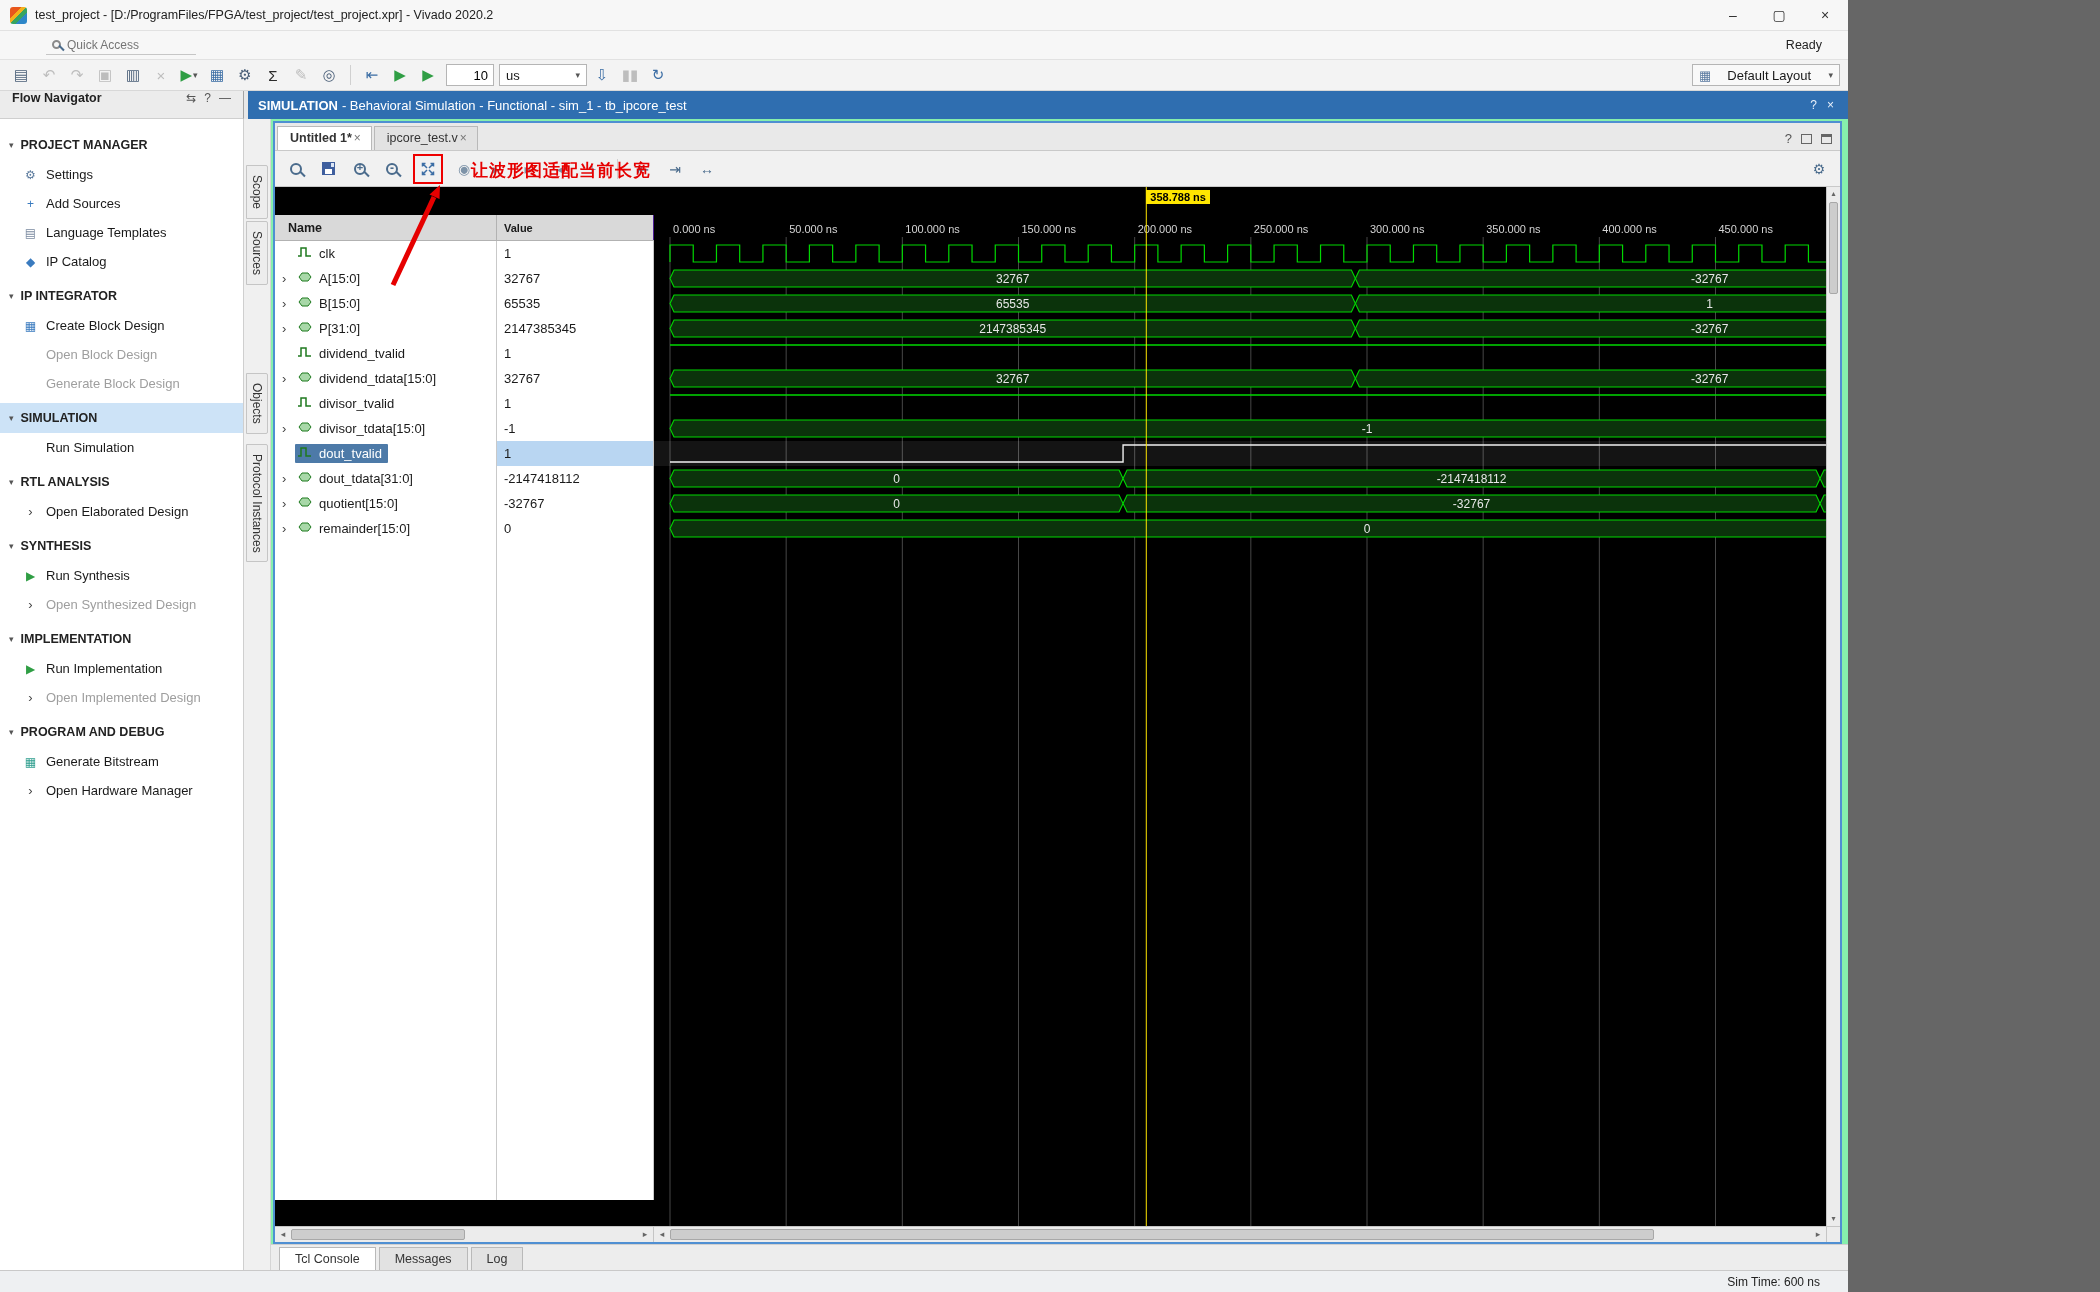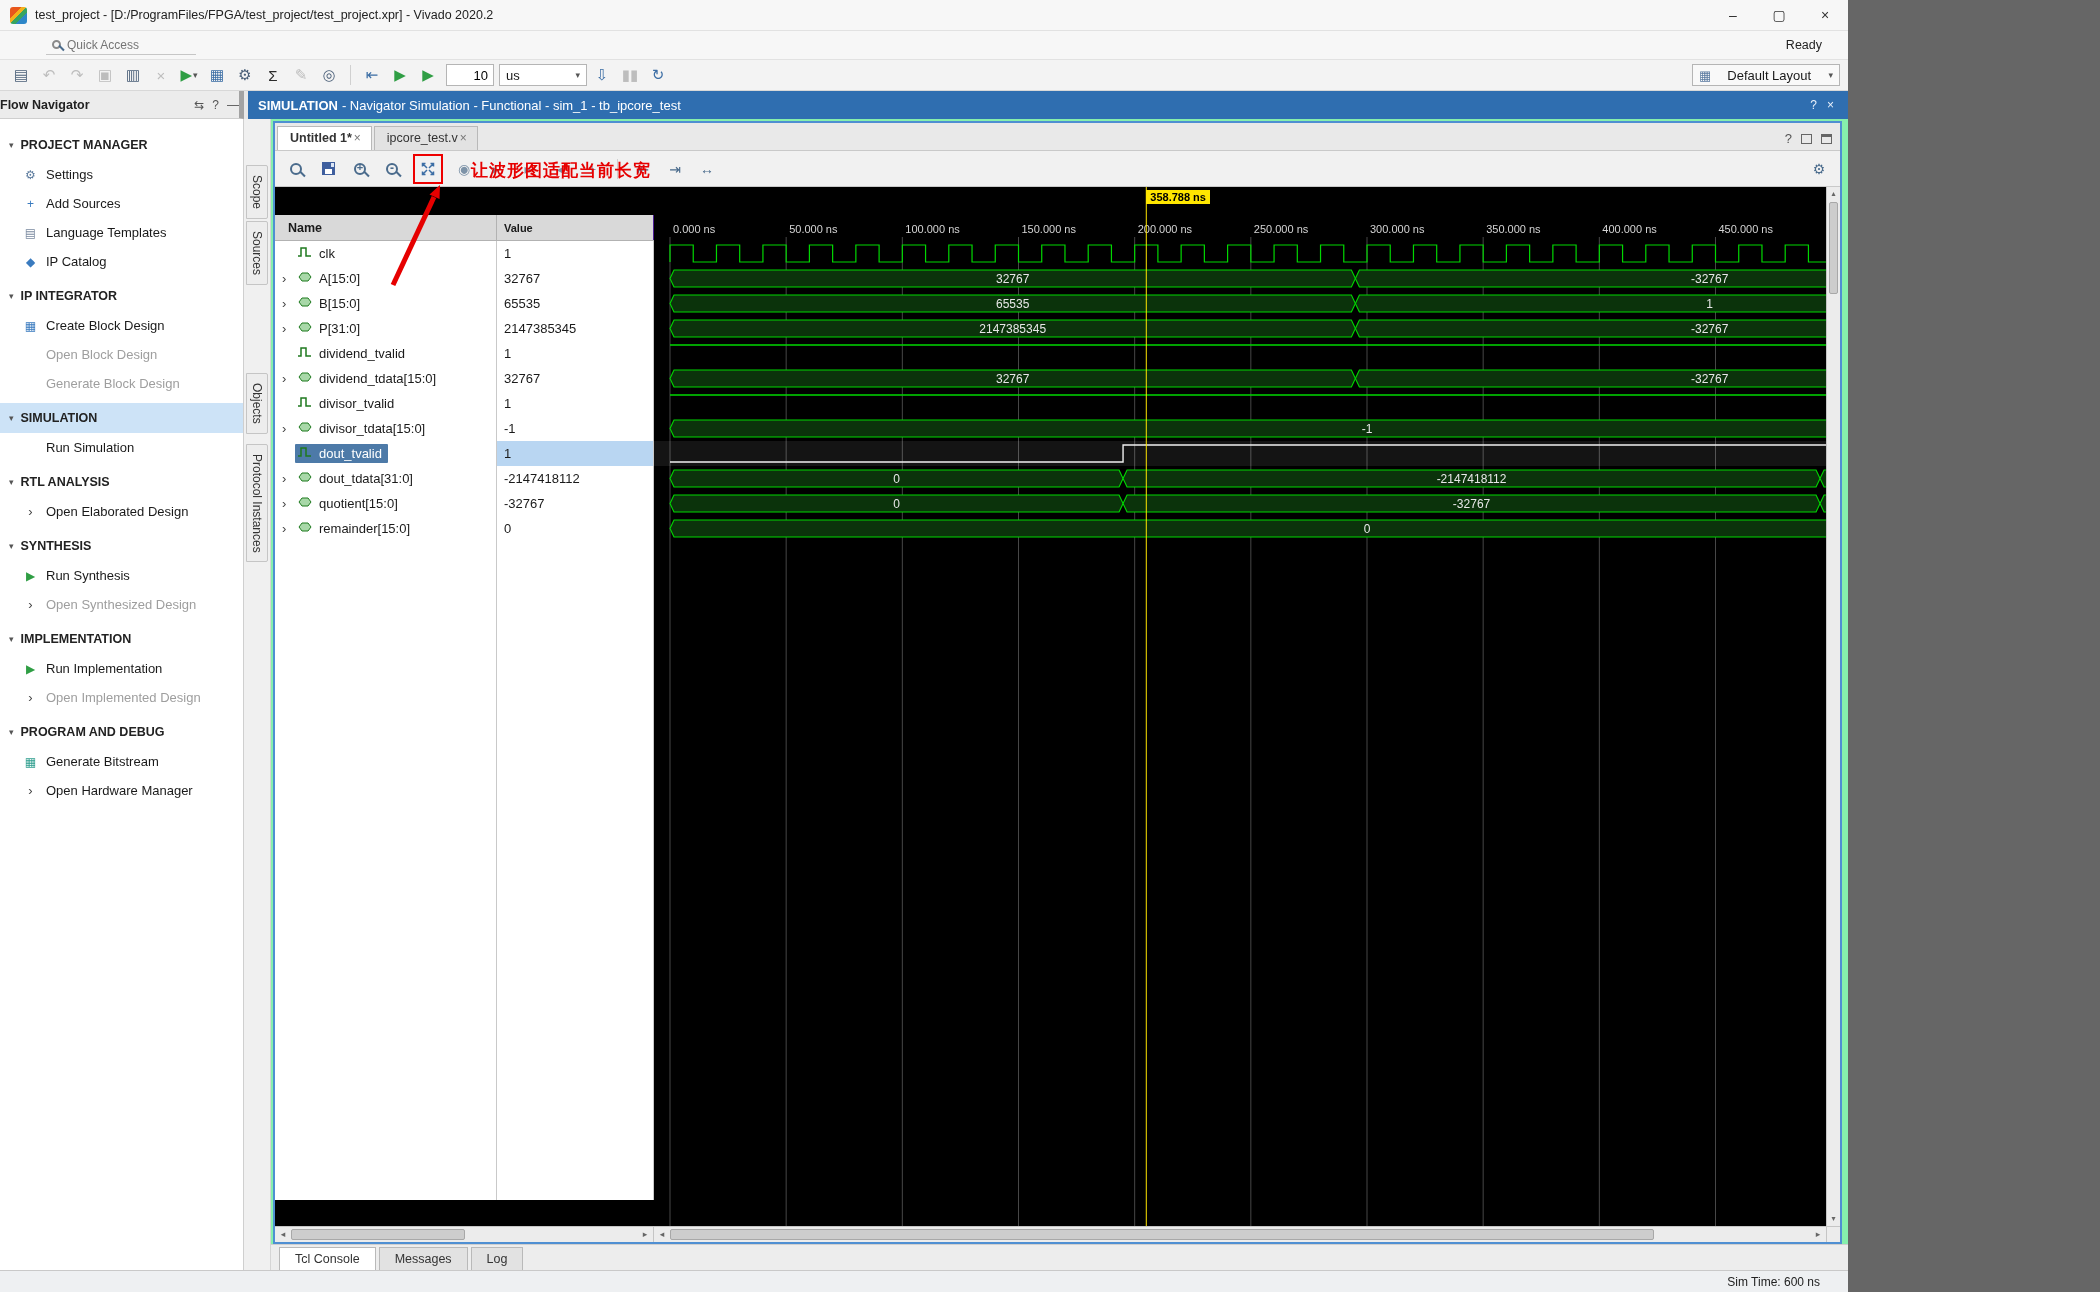--- a/index.html
+++ b/index.html
@@ -33,21 +33,21 @@
 .tb-caret { font-size:9px; color:#555; margin-left:1px; }
 .tb-sep { width:1px; height:20px; background:#d0d0d0; margin:0 6px; display:inline-block; }
 .time-input { width:48px; height:22px; border:1px solid #b5b5b5; background:#fff; text-align:right; padding-right:5px; font-size:13px; font-family:inherit; margin:0 3px; }
 .fake-select { height:22px; border:1px solid #b5b5b5; background:#fff; display:inline-flex; align-items:center; justify-content:space-between; padding:0 6px; gap:10px; font-size:13px; }
 .unit-select { width:88px; }
 .layout-select { margin-left:auto; width:148px; background:#f9f9f9; }
 .layout-glyph { color:#5a7aa0; font-size:13px; margin-right:6px; }
 
 
 .header-row { height:28px; display:flex; flex:0 0 auto; background:#e8e8e8; }
-.fn-header { width:244px; background:#ececec; border-bottom:1px solid #cfcfcf; border-right:5px solid #a3a3a3; display:flex; align-items:center; padding:0 0; }
+.fn-header { width:244px; background:#ececec; border-bottom:1px solid #cfcfcf; border-right:1px solid #a3a3a3; display:flex; align-items:flex-start; padding:0 12px; }
 .fn-header-title { font-weight:bold; font-size:12.5px; color:#222; }
 .fn-header-icons { margin-left:auto; display:flex; gap:8px; color:#555; font-size:12px; }
 .header-gap { width:4px; background:#e8e8e8; }
 .context-bar { flex:1; background:#2f6eb0; color:#fff; display:flex; align-items:center; padding:0 10px; }
 .ctx-bold { font-weight:bold; font-size:13px; margin-right:4px; }
 .ctx-rest { font-size:13px; }
 .ctx-icons { margin-left:auto; display:flex; gap:10px; font-size:12px; color:#e8f0fa; padding-right:4px; }
 
 
 .main { flex:1; display:flex; min-height:0; }
@@ -205,21 +205,21 @@
       <span class="fn-header-title">Flow Navigator</span>
       <span class="fn-header-icons">
         <span>⇆</span>
         <span>?</span>
         <span>―</span>
       </span>
     </div>
     <div class="header-gap"></div>
     <div class="context-bar">
       <span class="ctx-bold">SIMULATION</span>
-      <span class="ctx-rest"> - Navigator Simulation - Functional - sim_1 - tb_ipcore_test</span>
+      <span class="ctx-rest"> - Behavioral Simulation - Functional - sim_1 - tb_ipcore_test</span>
       <span class="ctx-icons">
         <span>?</span>
         <span>×</span>
       </span>
     </div>
   </div>
 
   <div class="main">
 
     <div class="sidebar">

